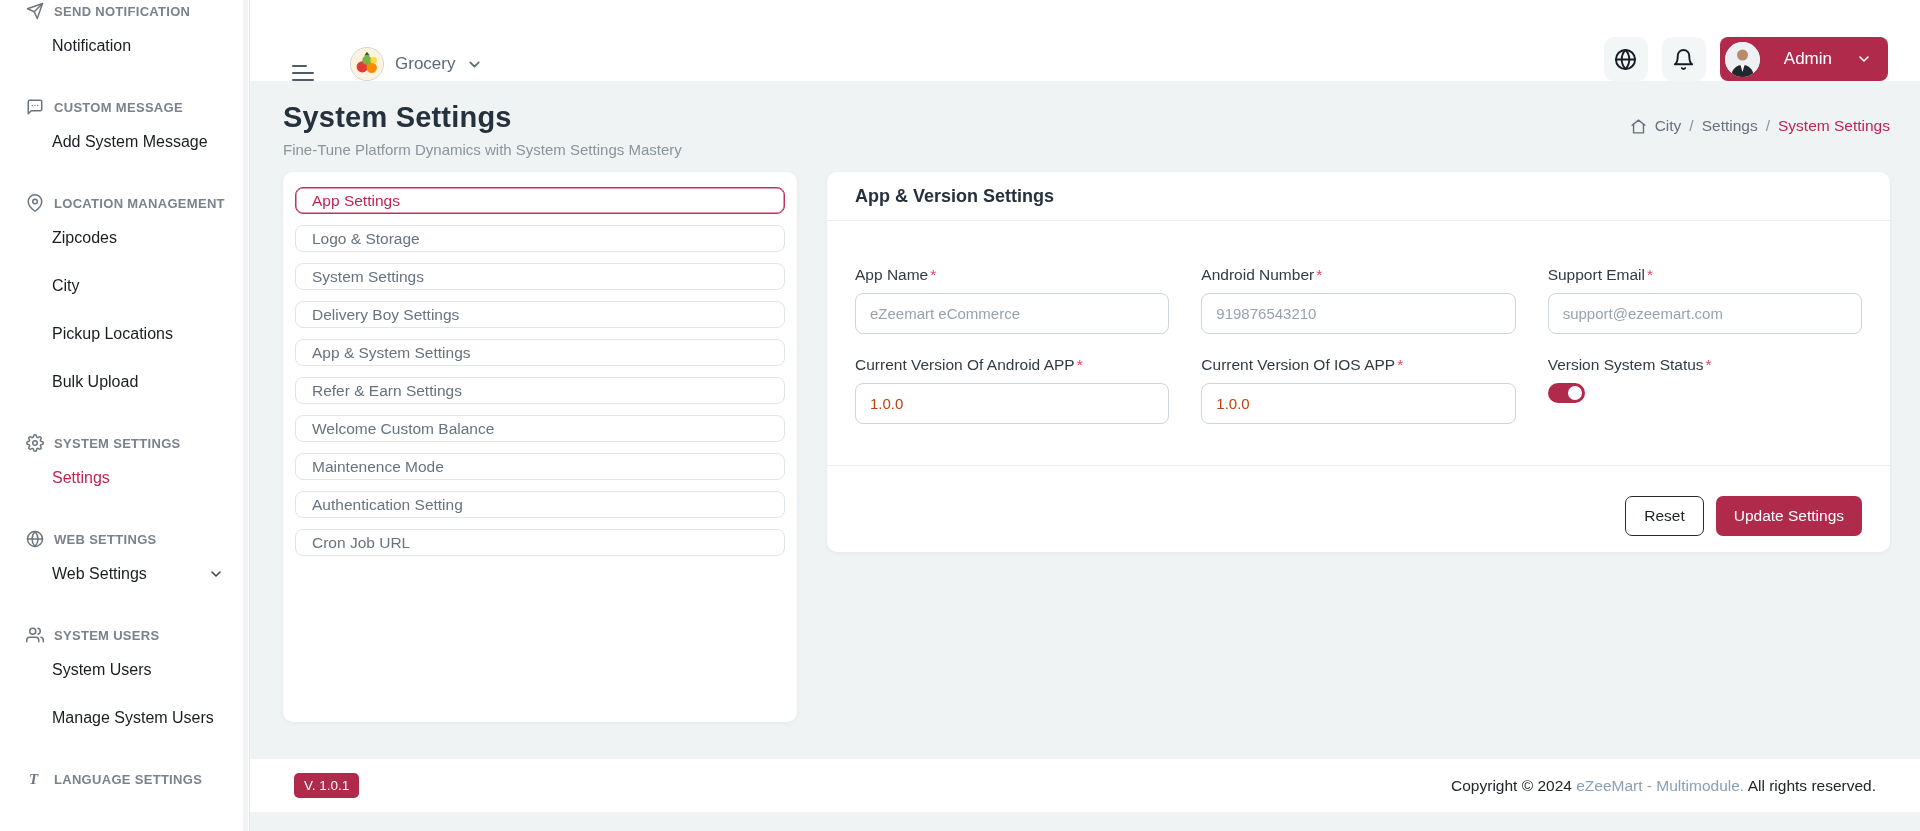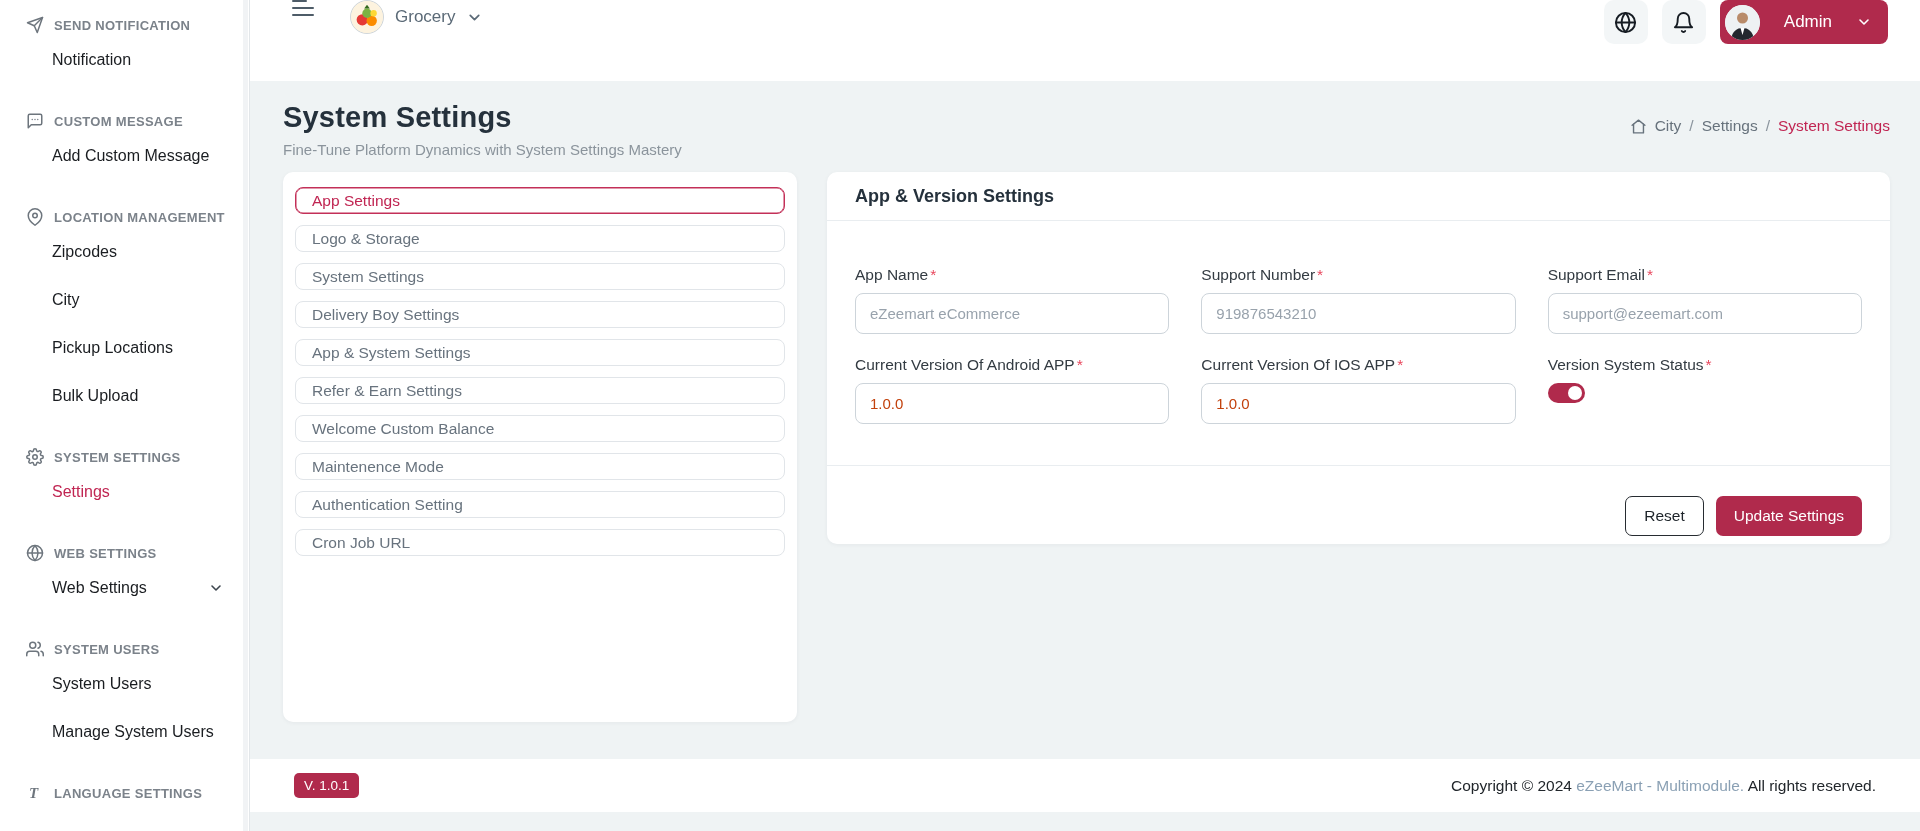--- a/index.html
+++ b/index.html
@@ -14,21 +14,20 @@
     --primary: #b02a4c;
     --primary-text: #c02552;
   }
   svg { display: block; }
 
   
   .sidebar {
     width: 250px; min-width: 250px; height: 831px;
     background: #fff;
     border-right: 1px solid #e2e6e9;
-    padding-top: 14px;
     position: relative;
   }
   .sidebar::after {
     content:""; position:absolute; top:0; right:1px; width:5px; height:100%;
     background:#f1f3f5;
   }
   .nav-section { margin-top: 26px; }
   .nav-section:first-child { margin-top: 0; }
   .nav-section-head {
     height: 22px; display: flex; align-items: center; gap: 10px;
@@ -44,22 +43,22 @@
   }
   .nav-item.active { color: var(--primary-text); }
   .nav-item .chev { width: 16px; height: 16px; color: #3d464e; }
   .nav-item .chev svg { width: 16px; height: 16px; fill: none; stroke: currentColor; stroke-width: 2.4; stroke-linecap: round; stroke-linejoin: round; }
 
   
   .main { flex: 1; display: flex; flex-direction: column; height: 831px; }
 
   .topbar {
     height: 81px; background: #fff;
-    display: flex; align-items: flex-start;
-    padding: 0 32px 8px 42px;
+    display: flex; align-items: flex-end;
+    padding: 0 32px 0 42px;
   }
   .hamburger { width: 22px; height: 16px; display: flex; flex-direction: column; justify-content: space-between; cursor: pointer; }
   .hamburger span { height: 2.4px; border-radius: 2px; background: #4e5c68; }
   .hamburger span:nth-child(1) { width: 70%; }
   .hamburger span:nth-child(2) { width: 100%; }
   .hamburger span:nth-child(3) { width: 100%; }
   .store-switcher { display: flex; align-items: center; gap: 11px; margin-left: 36px; cursor: pointer; }
   .store-avatar { width: 34px; height: 34px; border-radius: 50%; border: 1px solid #cfd6db; overflow: hidden; background: #fdf3df; }
   .store-name { font-size: 17px; color: #5b6a77; }
   .chev-gray { width: 17px; height: 17px; color: #5b6a77; }
@@ -128,21 +127,21 @@
   }
   .finput.muted { color: #98a2ac; }
   .toggle {
     margin-top: 7px; width: 37px; height: 20px; border-radius: 10px;
     background: var(--primary); position: relative; cursor: pointer;
   }
   .toggle .knob {
     position: absolute; top: 3px; width: 14px; height: 14px; border-radius: 50%; background: #fff;
   }
   .toggle.on .knob { right: 3px; }
-  .panel-foot { padding: 30px 28px 8px; display: flex; justify-content: flex-end; gap: 12px; }
+  .panel-foot { padding: 30px 28px 16px; display: flex; justify-content: flex-end; gap: 12px; }
   .btn-reset {
     height: 40px; padding: 0 18px; border-radius: 7px;
     background: #fff; border: 1.5px solid #272c31; color: #1d2329;
     font-size: 15.5px; font-family: "Liberation Sans", sans-serif; cursor: pointer;
   }
   .btn-update {
     height: 40px; padding: 0 18px; border-radius: 7px;
     background: var(--primary); border: none; color: #fff;
     font-size: 15.5px; font-family: "Liberation Sans", sans-serif; cursor: pointer; text-align: center;
   }
@@ -184,21 +183,21 @@
             <svg viewBox="0 0 24 24">
               <path d="M21 15a2 2 0 0 1-2 2H7l-4 4V5a2 2 0 0 1 2-2h14a2 2 0 0 1 2 2z"></path>
               <circle cx="8.3" cy="10" r="0.9" fill="currentColor" stroke="none"></circle>
               <circle cx="12" cy="10" r="0.9" fill="currentColor" stroke="none"></circle>
               <circle cx="15.7" cy="10" r="0.9" fill="currentColor" stroke="none"></circle>
             </svg>
           </span>
           <span class="nav-section-title">CUSTOM MESSAGE</span>
         </div>
         <div class="nav-item">
-          <span>Add Custom Message</span>
+          <span>Add System Message</span>
         </div>
       </div>
       <div class="nav-section">
         <div class="nav-section-head">
           <span class="nav-ico">
             <svg viewBox="0 0 24 24">
               <path d="M21 10c0 7-9 13-9 13s-9-6-9-13a9 9 0 0 1 18 0z"></path>
               <circle cx="12" cy="10" r="3"></circle>
             </svg>
           </span>
@@ -376,21 +375,21 @@
         <div class="tab">Maintenence Mode</div>
         <div class="tab">Authentication Setting</div>
         <div class="tab">Cron Job URL</div>
       </div>
 
     <div class="form-card">
       <div class="panel-head">App &amp; Version Settings</div>
       <div class="divider"></div>
       <div class="panel-body" id="form-grid">
           <div class="field"><div class="flabel"><span>App Name</span><span class="req">*</span></div><input type="text" class="finput muted" value="eZeemart eCommerce" style=""></div>
-          <div class="field"><div class="flabel"><span>Support Number</span><span class="req">*</span></div><input type="text" class="finput muted" value="919876543210" style=""></div>
+          <div class="field"><div class="flabel"><span>Android Number</span><span class="req">*</span></div><input type="text" class="finput muted" value="919876543210" style=""></div>
           <div class="field"><div class="flabel"><span>Support Email</span><span class="req">*</span></div><input type="text" class="finput muted" value="support@ezeemart.com" style=""></div>
           <div class="field"><div class="flabel"><span>Current Version Of Android APP</span><span class="req">*</span></div><input type="text" class="finput" value="1.0.0" style=""></div>
           <div class="field"><div class="flabel"><span>Current Version Of IOS APP</span><span class="req">*</span></div><input type="text" class="finput" value="1.0.0" style=""></div>
           <div class="field">
             <div class="flabel"><span>Version System Status</span><span class="req">*</span></div>
             <div class="toggle on">
               <span class="knob"></span>
             </div>
           </div>
         </div>

